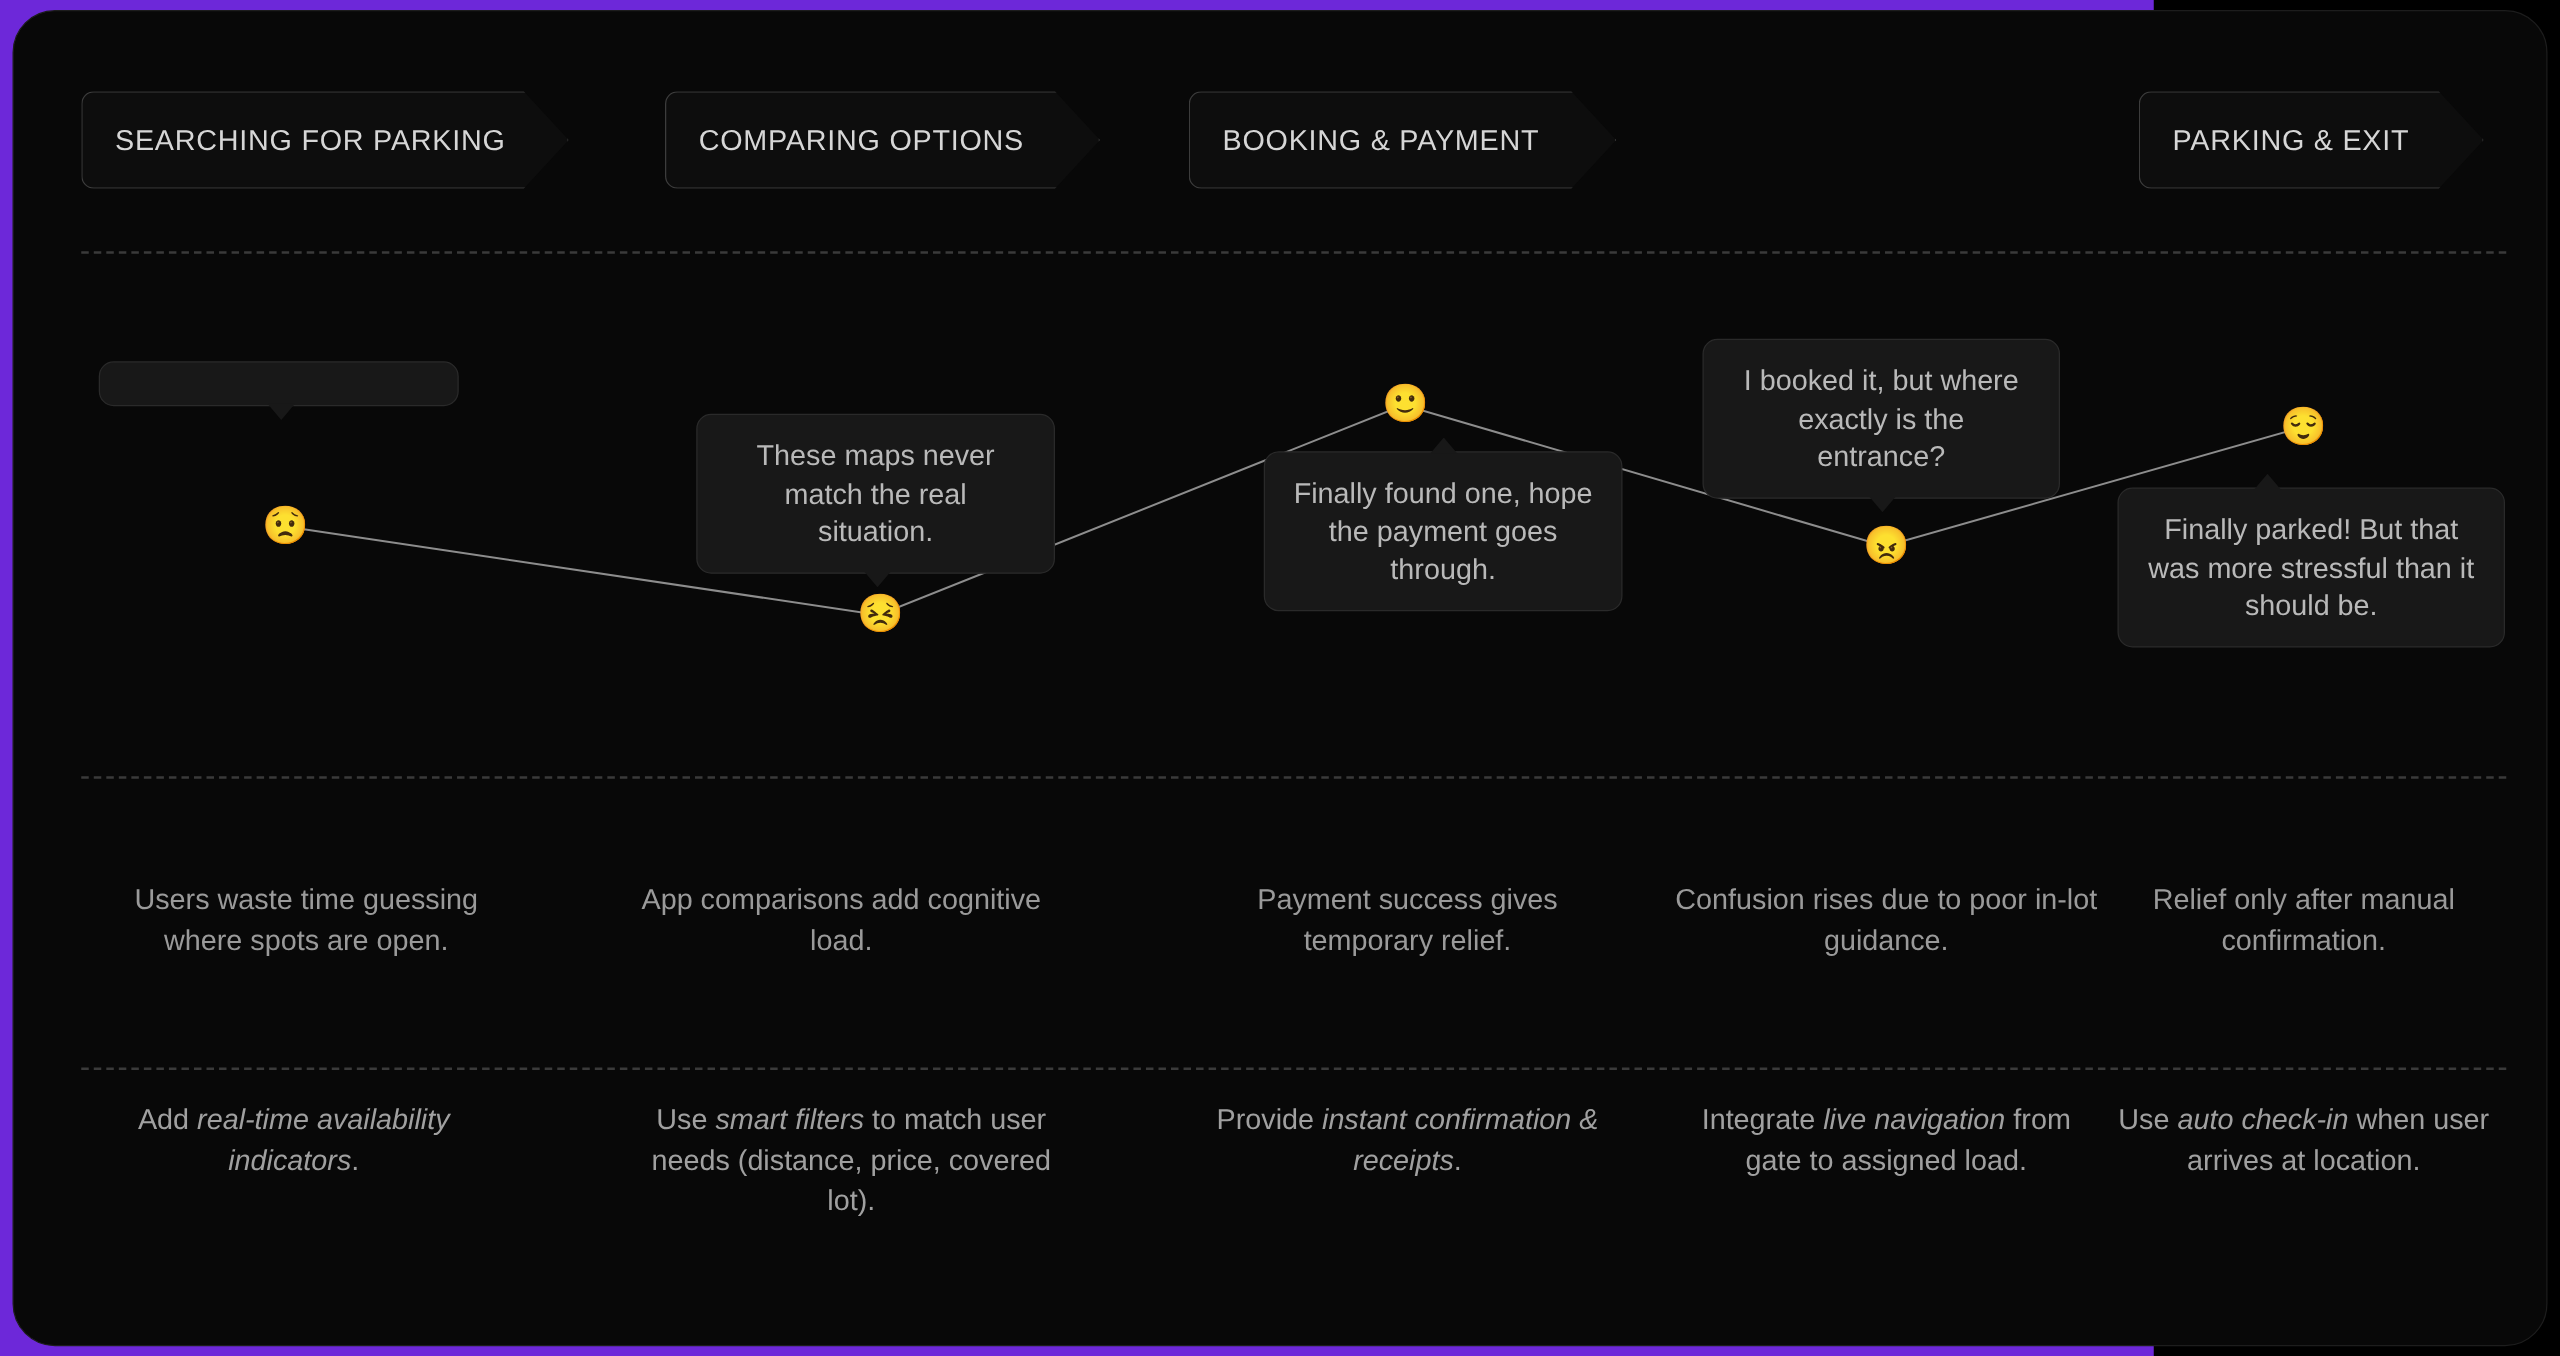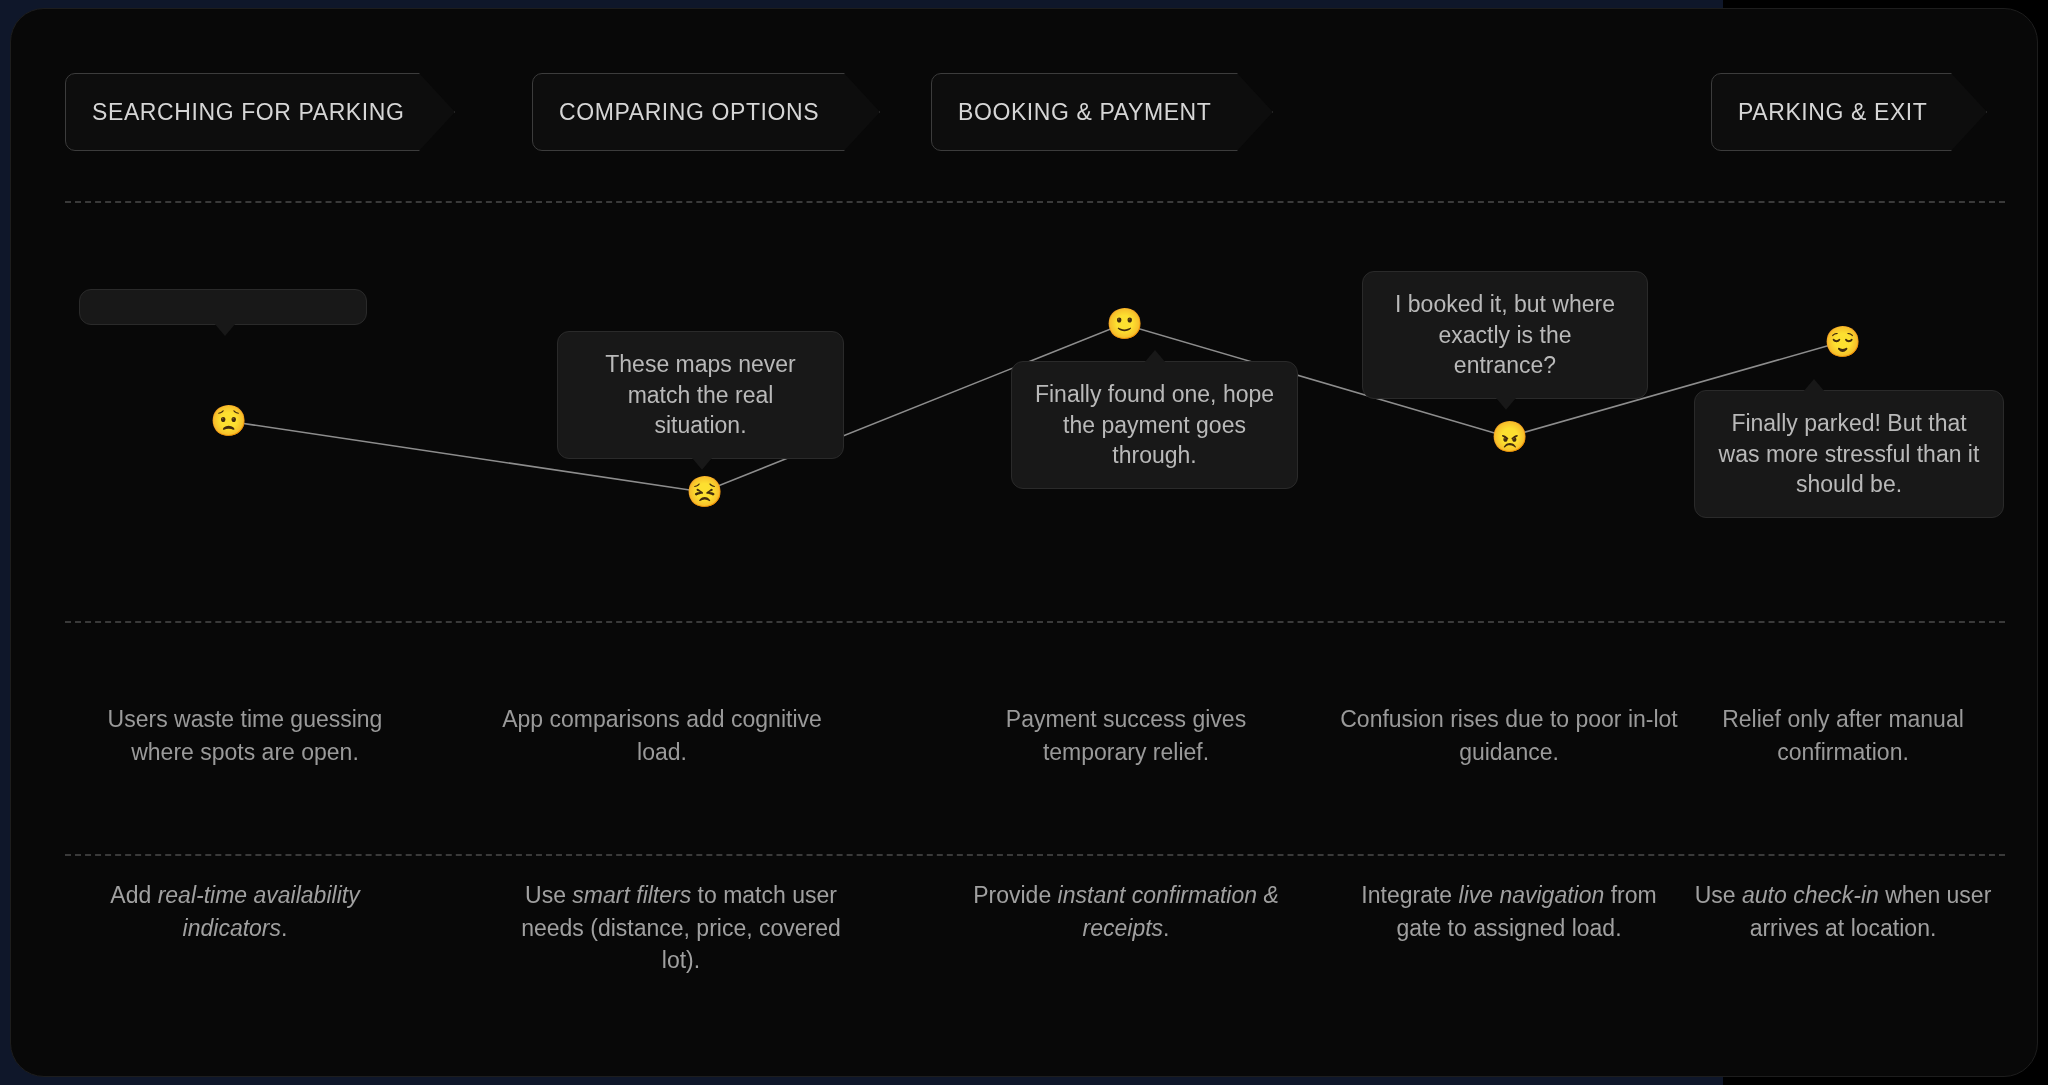--- a/index.html
+++ b/index.html
@@ -9,21 +9,21 @@
     height: 1085px;
     background: #000000;
     font-family: "Liberation Sans", sans-serif;
     overflow: hidden;
   }
 
   #canvas {
     position: relative;
     width: 1723px;
     height: 1085px;
-    background: #0f172a;
+    background: #6d28d9;
   }
 
   
   .panel {
     position: absolute;
     left: 10px;
     top: 8px;
     width: 2028px;
     height: 1069px;
     background: #080808;
@@ -140,21 +140,21 @@
 <div id="canvas">
   <div class="panel">
 
     <div class="stages" id="stages-row">
         <div class="stage" style="left: 54px; width: 390px;">
           <span class="stage-label">SEARCHING FOR PARKING</span>
         </div>
         <div class="stage" style="left: 521px; width: 348px;">
           <span class="stage-label">COMPARING OPTIONS</span>
         </div>
-        <div class="stage" style="left: 920px; width: 342px;">
+        <div class="stage" style="left: 940px; width: 342px;">
           <span class="stage-label">BOOKING &amp; PAYMENT</span>
         </div>
         <div class="stage" style="left: 1700px; width: 276px;">
           <span class="stage-label">PARKING &amp; EXIT</span>
         </div>
       </div>
 
     <div class="divider" id="divider-top"></div>
     <div class="divider" id="divider-mid"></div>
     <div class="divider" id="divider-bottom"></div>
@@ -174,21 +174,21 @@
     <div id="emoji-layer">
         <div class="emoji" style="left: 199px; top: 395px;">😟</div>
         <div class="emoji" style="left: 675px; top: 466px;">😣</div>
         <div class="emoji" style="left: 1095px; top: 298px;">🙂</div>
         <div class="emoji" style="left: 1480px; top: 411px;">😠</div>
         <div class="emoji" style="left: 1813px; top: 316px;">😌</div>
       </div>
 
     <div id="painpoints-layer">
         <div class="col-text painpoint" style="left: 64px; width: 340px;">Users waste time guessing where spots are open.</div>
-        <div class="col-text painpoint" style="left: 481px; width: 340px;">App comparisons add cognitive load.</div>
+        <div class="col-text painpoint" style="left: 492px; width: 340px;">App comparisons add cognitive load.</div>
         <div class="col-text painpoint" style="left: 945px; width: 340px;">Payment success gives temporary relief.</div>
         <div class="col-text painpoint" style="left: 1328px; width: 340px;">Confusion rises due to poor in-lot guidance.</div>
         <div class="col-text painpoint" style="left: 1662px; width: 340px;">Relief only after manual confirmation.</div>
       </div>
 
     <div id="opportunities-layer">
         <div class="col-text opportunity" style="left: 54px; width: 340px;"><span>Add </span><em>real-time availability indicators</em><span>.</span></div>
         <div class="col-text opportunity" style="left: 500px; width: 340px;"><span>Use </span><em>smart filters</em><span> to match user needs (distance, price, covered lot).</span></div>
         <div class="col-text opportunity" style="left: 945px; width: 340px;"><span>Provide </span><em>instant confirmation &amp; receipts</em><span>.</span></div>
         <div class="col-text opportunity" style="left: 1328px; width: 340px;"><span>Integrate </span><em>live navigation</em><span> from gate to assigned load.</span></div>

